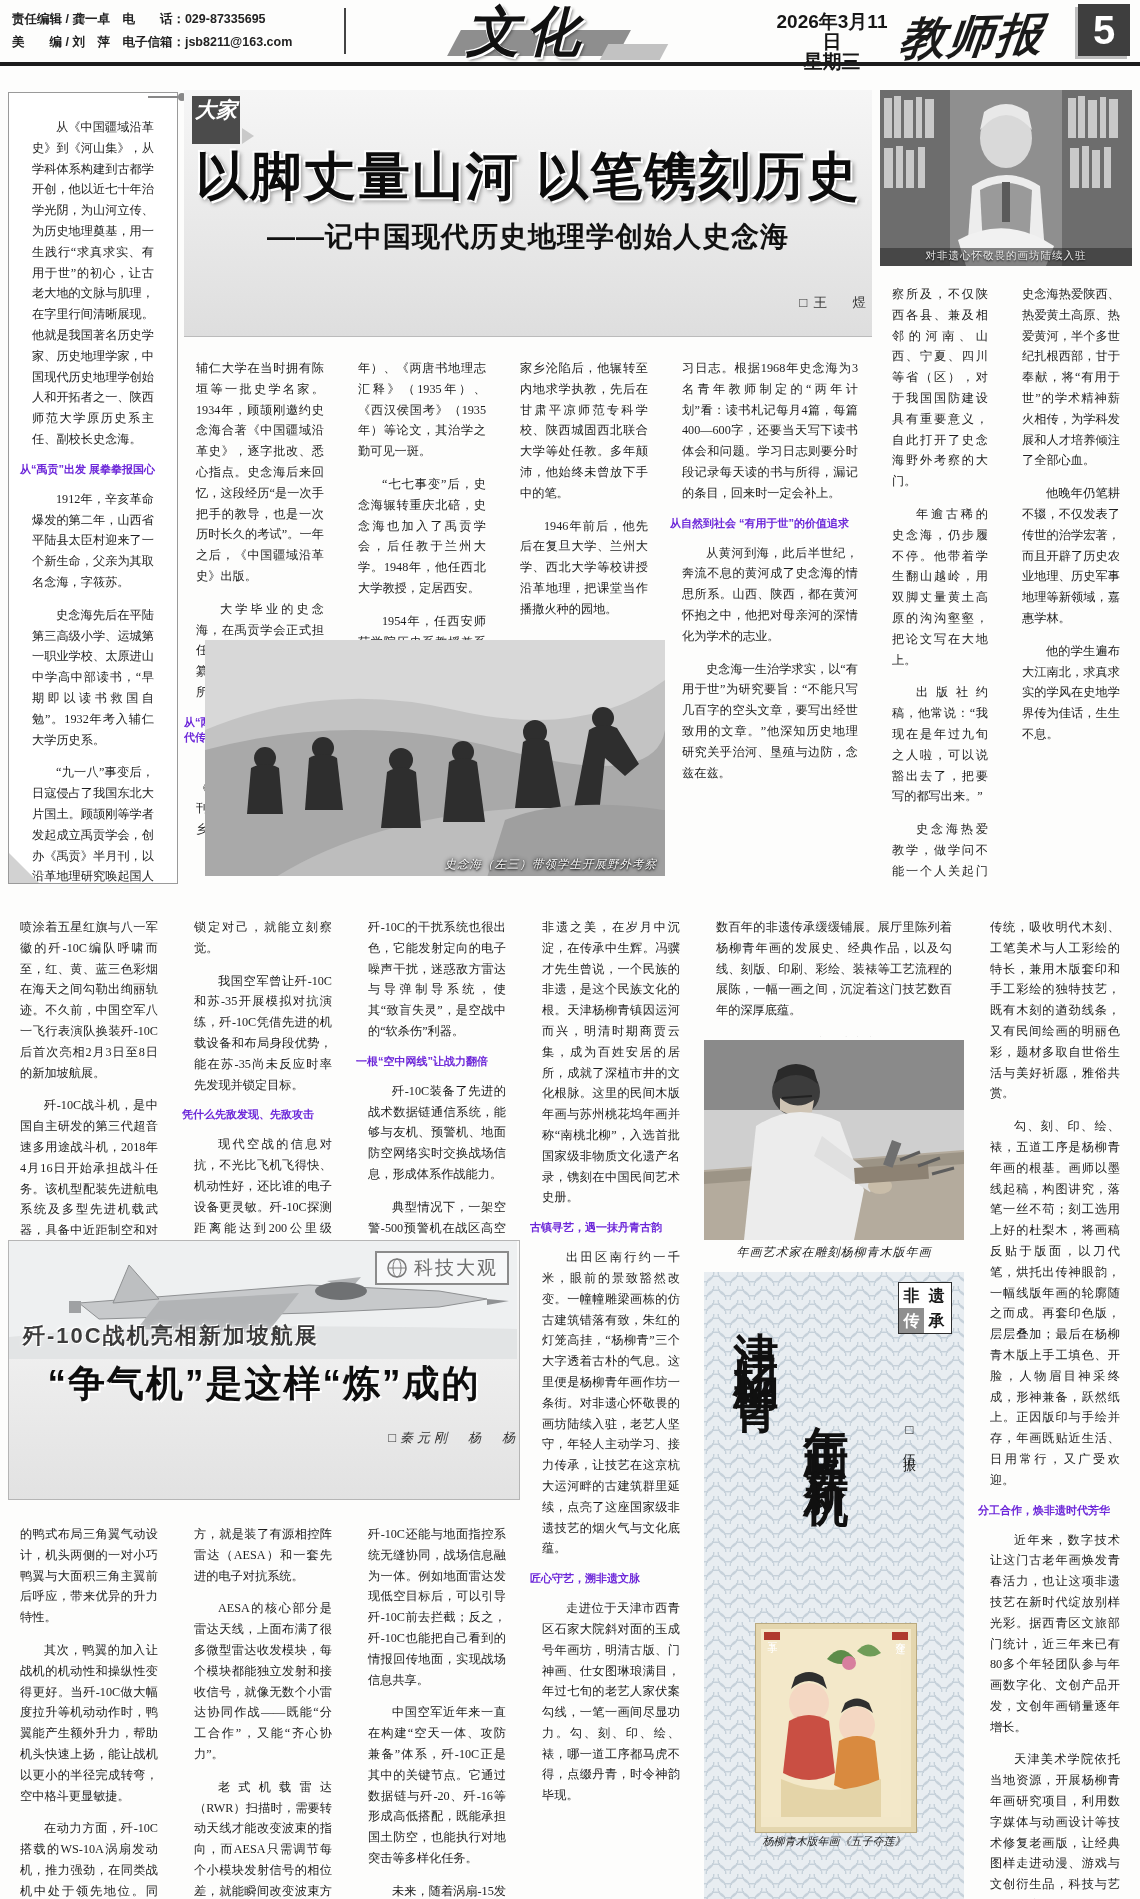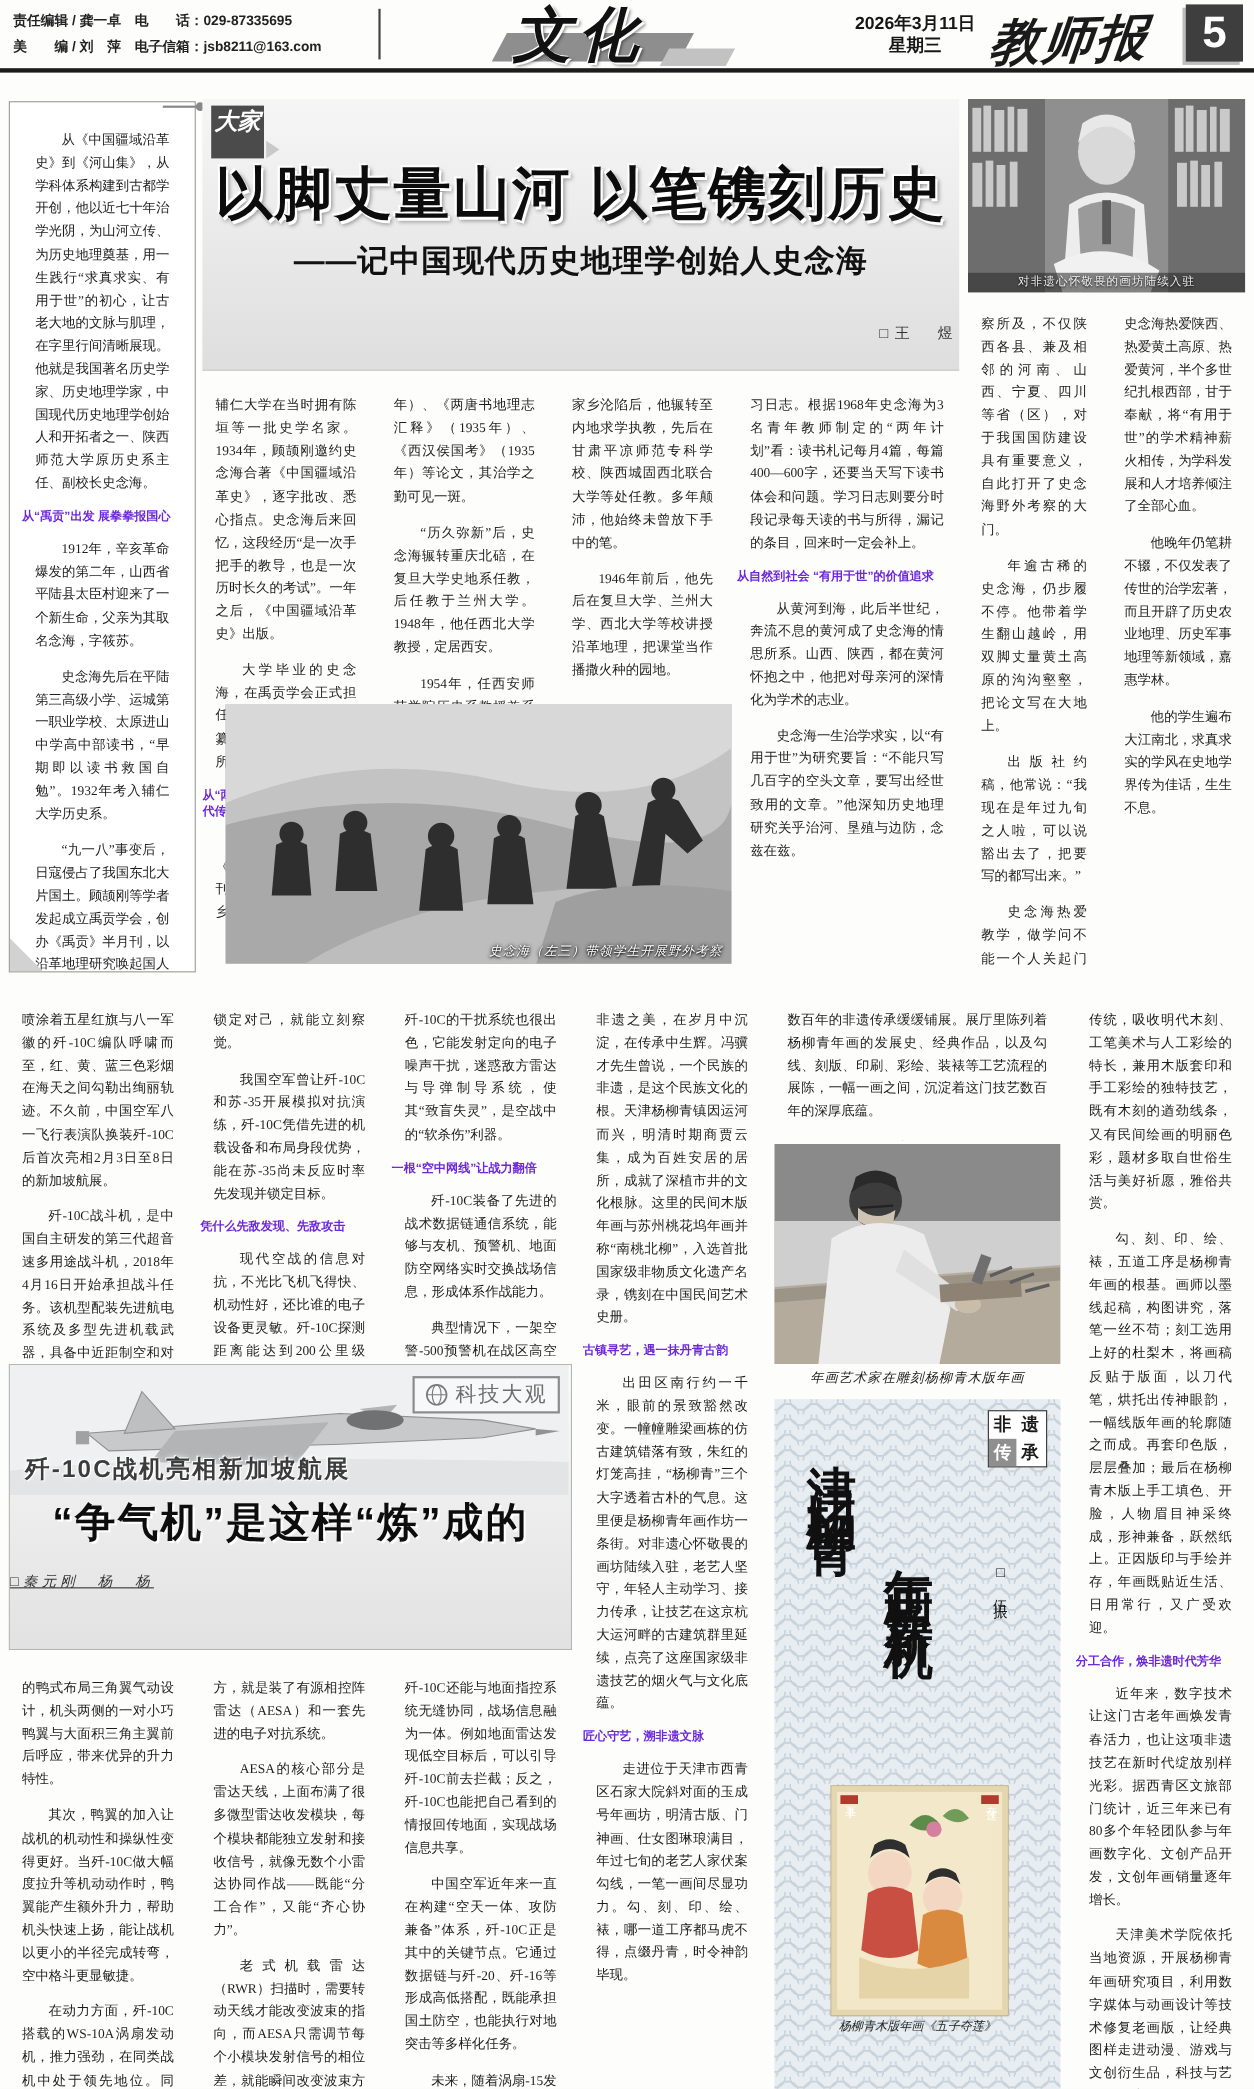--- a/index.html
+++ b/index.html
@@ -10,21 +10,21 @@
             border-right:2px solid #444;font-family:"Liberation Sans",sans-serif;
             font-size:12.5px;font-weight:700;line-height:23px;color:#222;}
   .hdr-sec{position:absolute;left:436px;top:0px;width:240px;height:64px;}
   .hdr-sec .slab{position:absolute;left:18px;top:30px;width:170px;height:26px;background:#8e8e8e;
                  transform:skewX(-28deg);}
   .hdr-sec .slab2{position:absolute;left:168px;top:44px;width:60px;height:16px;background:#c2c2c2;
                  transform:skewX(-28deg);}
   .hdr-sec .wz{position:absolute;left:30px;top:-4px;font-size:54px;font-weight:900;font-style:italic;
                letter-spacing:6px;color:#111;text-shadow:2px 2px 0 #fff,-1px -1px 0 #fff,3px 3px 3px rgba(0,0,0,.45);}
   .hdr-date{position:absolute;left:772px;top:12px;width:120px;text-align:center;
-            font-family:"Liberation Sans",sans-serif;font-size:16px;font-weight:700;line-height:20px;}
+            font-family:"Liberation Sans",sans-serif;font-size:19px;font-weight:700;line-height:20px;}
   .hdr-logo{position:absolute;left:900px;top:6px;font-size:46px;font-weight:900;font-style:italic;
             letter-spacing:2px;transform:skewX(-8deg) rotate(-2deg);color:#1a1a1a;}
   .hdr-page{position:absolute;left:1078px;top:4px;width:52px;height:52px;background:#3e3e3e;
             color:#fff;font-family:"Liberation Sans",sans-serif;font-size:40px;font-weight:900;
             text-align:center;line-height:52px;box-shadow:-3px 3px 0 #bdbdbd;}
   .hdr-rule{position:absolute;left:0;top:62px;width:1140px;height:4px;background:#1c1c1c;}
   
   .col{position:absolute;overflow:hidden;}
   .para{margin:12px;text-indent:24px;font-size:12.2px;line-height:20.8px;text-align:justify;color:#1d1d1d;}
   .noind{text-indent:0;}
@@ -61,22 +61,22 @@
            background:linear-gradient(180deg,#fbfbfb 0%,#ececec 55%,#e2e2e2 100%);overflow:hidden;}
   .kexie{position:absolute;right:10px;top:10px;border:2px solid #8b8b8b;padding:2px 9px;
          display:flex;align-items:center;gap:6px;color:#6d6d6d;background:rgba(255,255,255,.55);
          font-family:"Liberation Sans",sans-serif;font-size:19px;letter-spacing:2px;}
   .jet-kicker{position:absolute;left:14px;top:80px;font-family:"Liberation Sans",sans-serif;
          font-size:22px;font-weight:700;color:#3c3c3c;letter-spacing:2px;
          text-shadow:1px 1px 0 #fff,-1px -1px 0 #fff,0 0 6px #fff;}
   .jet-head{position:absolute;left:0;top:118px;width:100%;text-align:center;
          font-family:"Liberation Sans",sans-serif;font-size:37px;font-weight:900;letter-spacing:2px;
          color:#0d0d0d;text-shadow:2px 2px 0 #fff;}
-  .jet-by{position:absolute;left:0;top:188px;width:100%;text-align:left;font-size:13px;
-          font-style:italic;letter-spacing:4px;color:#333;text-decoration:underline;}
+  .jet-by{position:absolute;left:0;top:188px;width:100%;text-align:right;font-size:13px;
+          font-style:italic;letter-spacing:4px;color:#333;}
   
   .k-cap{position:absolute;left:704px;top:1244px;width:260px;text-align:center;font-size:12px;
          font-style:italic;color:#222;letter-spacing:1px;}
   .pattern-block{position:absolute;left:704px;top:1272px;width:260px;height:627px;
          background-color:#e8edf1;
          background-image:radial-gradient(circle at 12px 14px,transparent 9px,#c6d1da 9px,#c6d1da 10px,transparent 11px),
                           radial-gradient(circle at 0px 0px,transparent 9px,#c6d1da 9px,#c6d1da 10px,transparent 11px),
                           radial-gradient(circle at 24px 0px,transparent 9px,#c6d1da 9px,#c6d1da 10px,transparent 11px);
          background-size:24px 14px;overflow:hidden;}
   .feiyi{position:absolute;right:12px;top:10px;width:52px;border:1px solid #2c2c2c;background:#fff;
@@ -175,21 +175,21 @@
   </div>
 
   <div class="col" style="left:184px;top:346px;width:152px;height:538px;">
       <p class="para noind">辅仁大学在当时拥有陈垣等一批史学名家。1934年，顾颉刚邀约史念海合著《中国疆域沿革史》，逐字批改、悉心指点。史念海后来回忆，这段经历“是一次手把手的教导，也是一次历时长久的考试”。一年之后，《中国疆域沿革史》出版。</p>
       <p class="para">大学毕业的史念海，在禹贡学会正式担任编辑兼河北通志编纂，开始思考如何将其所学用于救亡图存。</p>
       <h5 class="sub">从“两个本子”起步 学术精神代代传</h5>
       <p class="para">“七七事变”后，《禹贡（半月刊）》停刊，史念海不得已返乡。</p>
     </div>
   <div class="col" style="left:346px;top:346px;width:152px;height:538px;">
       <p class="para noind">年）、《两唐书地理志汇释》（1935年）、《西汉侯国考》（1935年）等论文，其治学之勤可见一斑。</p>
-      <p class="para">“历久弥新”后，史念海辗转重庆北碚，在复旦大学史地系任教，后任教于兰州大学。1948年，他任西北大学教授，定居西安。</p>
+      <p class="para">“七七事变”后，史念海辗转重庆北碚，史念海也加入了禹贡学会，后任教于兰州大学。1948年，他任西北大学教授，定居西安。</p>
       <p class="para">1954年，任西安师范学院历史系教授兼系主任；1978年，任陕西师范大学历史系主任、副校长。</p>
     </div>
   <div class="col" style="left:508px;top:346px;width:152px;height:538px;">
       <p class="para noind">家乡沦陷后，他辗转至内地求学执教，先后在甘肃平凉师范专科学校、陕西城固西北联合大学等处任教。多年颠沛，他始终未曾放下手中的笔。</p>
       <p class="para">1946年前后，他先后在复旦大学、兰州大学、西北大学等校讲授沿革地理，把课堂当作播撒火种的园地。</p>
     </div>
   <div class="col" style="left:670px;top:346px;width:200px;height:538px;">
       <p class="para noind">习日志。根据1968年史念海为3名青年教师制定的“两年计划”看：读书札记每月4篇，每篇400—600字，还要当天写下读书体会和问题。学习日志则要分时段记录每天读的书与所得，漏记的条目，回来时一定会补上。</p>
       <h5 class="sub">从自然到社会 “有用于世”的价值追求</h5>
       <p class="para">从黄河到海，此后半世纪，奔流不息的黄河成了史念海的情思所系。山西、陕西，都在黄河怀抱之中，他把对母亲河的深情化为学术的志业。</p>

